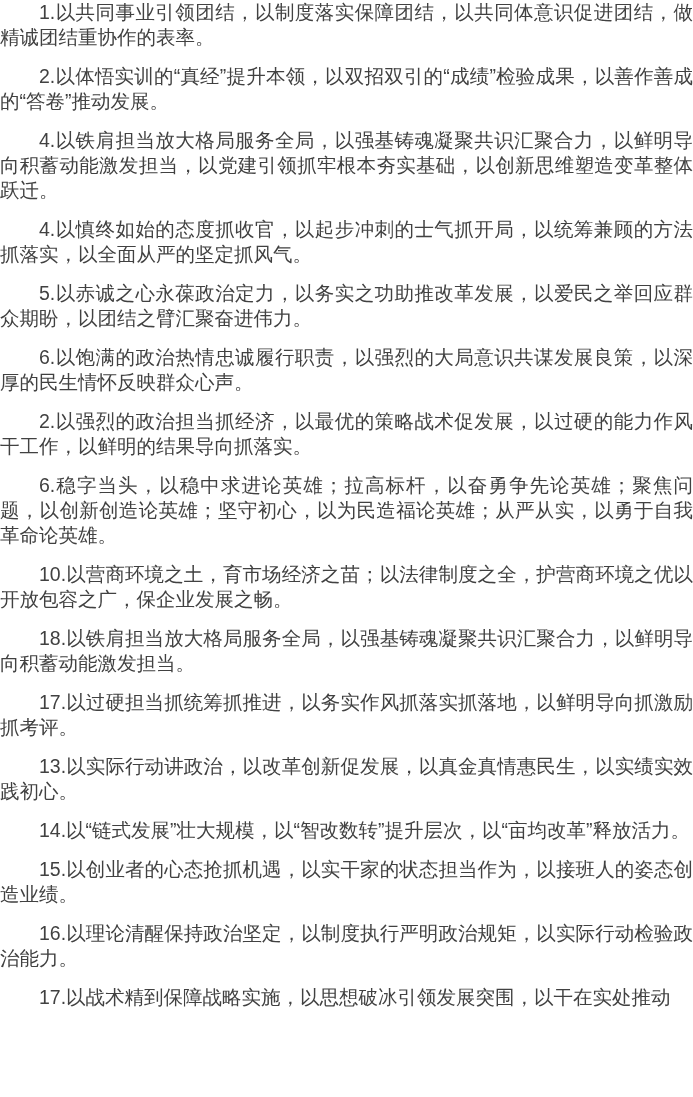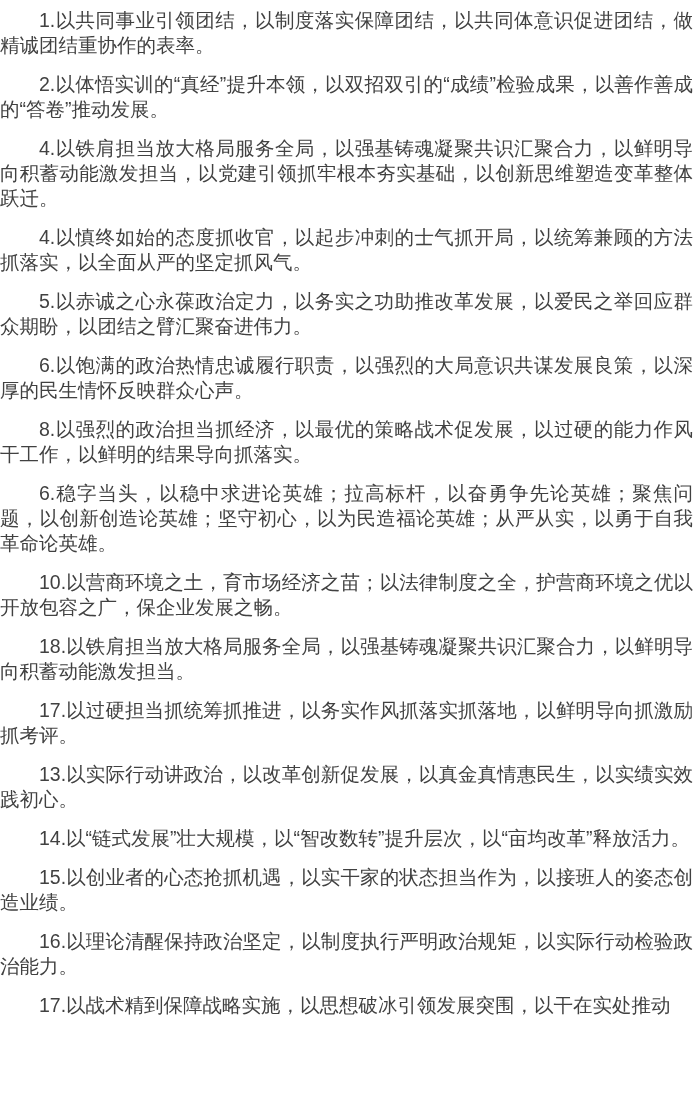--- a/index.html
+++ b/index.html
@@ -8,21 +8,21 @@
   }
   body {
     width: 693px;
     height: 1097px;
     overflow: hidden;
     background: #ffffff;
     font-family: "Liberation Sans", sans-serif;
   }
   .article {
     width: 693px;
-    padding-top: 8px;
+    padding-top: 0;
     box-sizing: border-box;
   }
   .article p {
     margin: 0 0 14px 0;
     font-size: 19.5px;
     line-height: 25px;
     color: #414141;
     text-align: justify;
     text-justify: inter-ideograph;
     text-indent: 2em;
@@ -32,21 +32,21 @@
 </head>
 <body>
 
 <div class="article">
   <p>1.以共同事业引领团结，以制度落实保障团结，以共同体意识促进团结，做精诚团结重协作的表率。</p>
   <p>2.以体悟实训的“真经”提升本领，以双招双引的“成绩”检验成果，以善作善成的“答卷”推动发展。</p>
   <p>4.以铁肩担当放大格局服务全局，以强基铸魂凝聚共识汇聚合力，以鲜明导向积蓄动能激发担当，以党建引领抓牢根本夯实基础，以创新思维塑造变革整体跃迁。</p>
   <p>4.以慎终如始的态度抓收官，以起步冲刺的士气抓开局，以统筹兼顾的方法抓落实，以全面从严的坚定抓风气。</p>
   <p>5.以赤诚之心永葆政治定力，以务实之功助推改革发展，以爱民之举回应群众期盼，以团结之臂汇聚奋进伟力。</p>
   <p>6.以饱满的政治热情忠诚履行职责，以强烈的大局意识共谋发展良策，以深厚的民生情怀反映群众心声。</p>
-  <p>8.以强烈的政治担当抓经济，以最优的策略战术促发展，以过硬的能力作风干工作，以鲜明的结果导向抓落实。</p>
+  <p>2.以强烈的政治担当抓经济，以最优的策略战术促发展，以过硬的能力作风干工作，以鲜明的结果导向抓落实。</p>
   <p>6.稳字当头，以稳中求进论英雄；拉高标杆，以奋勇争先论英雄；聚焦问题，以创新创造论英雄；坚守初心，以为民造福论英雄；从严从实，以勇于自我革命论英雄。</p>
   <p>10.以营商环境之土，育市场经济之苗；以法律制度之全，护营商环境之优以开放包容之广，保企业发展之畅。</p>
   <p>18.以铁肩担当放大格局服务全局，以强基铸魂凝聚共识汇聚合力，以鲜明导向积蓄动能激发担当。</p>
   <p>17.以过硬担当抓统筹抓推进，以务实作风抓落实抓落地，以鲜明导向抓激励抓考评。</p>
   <p>13.以实际行动讲政治，以改革创新促发展，以真金真情惠民生，以实绩实效践初心。</p>
   <p>14.以“链式发展”壮大规模，以“智改数转”提升层次，以“亩均改革”释放活力。</p>
   <p>15.以创业者的心态抢抓机遇，以实干家的状态担当作为，以接班人的姿态创造业绩。</p>
   <p>16.以理论清醒保持政治坚定，以制度执行严明政治规矩，以实际行动检验政治能力。</p>
   <p>17.以战术精到保障战略实施，以思想破冰引领发展突围，以干在实处推动</p>
 </div>

